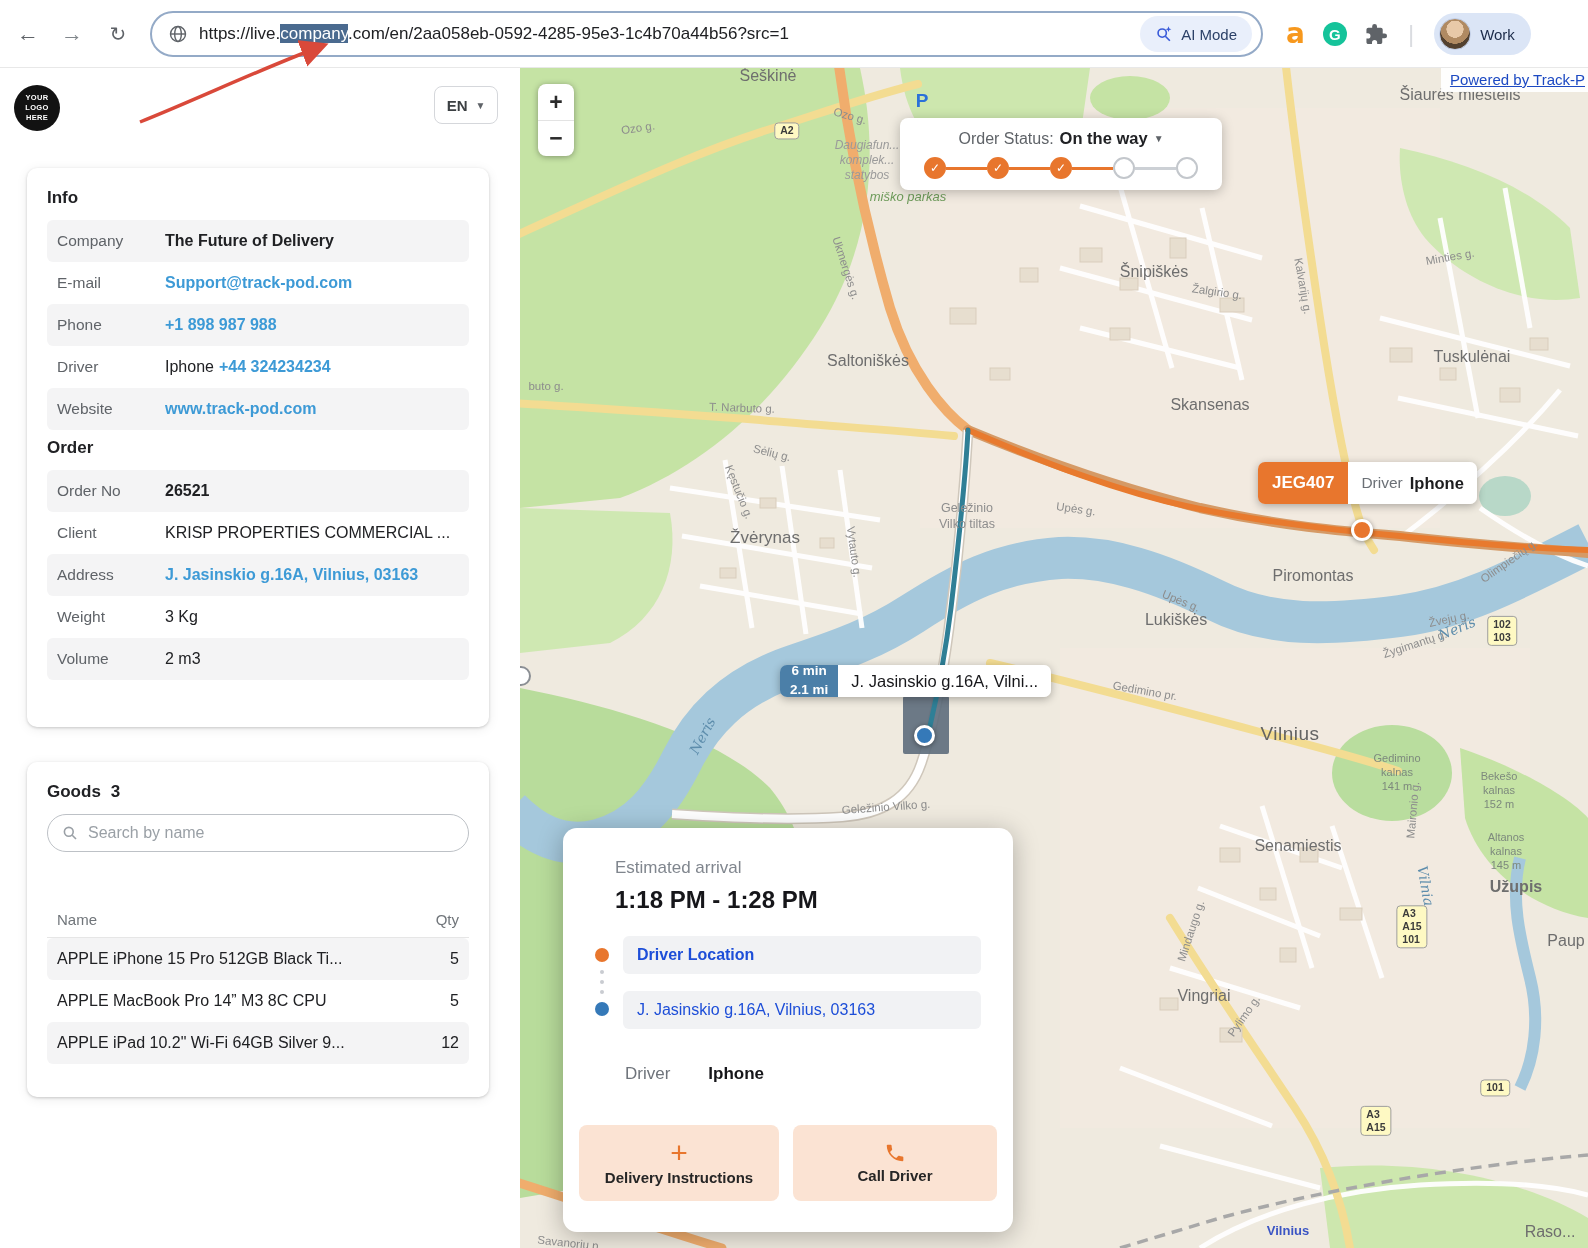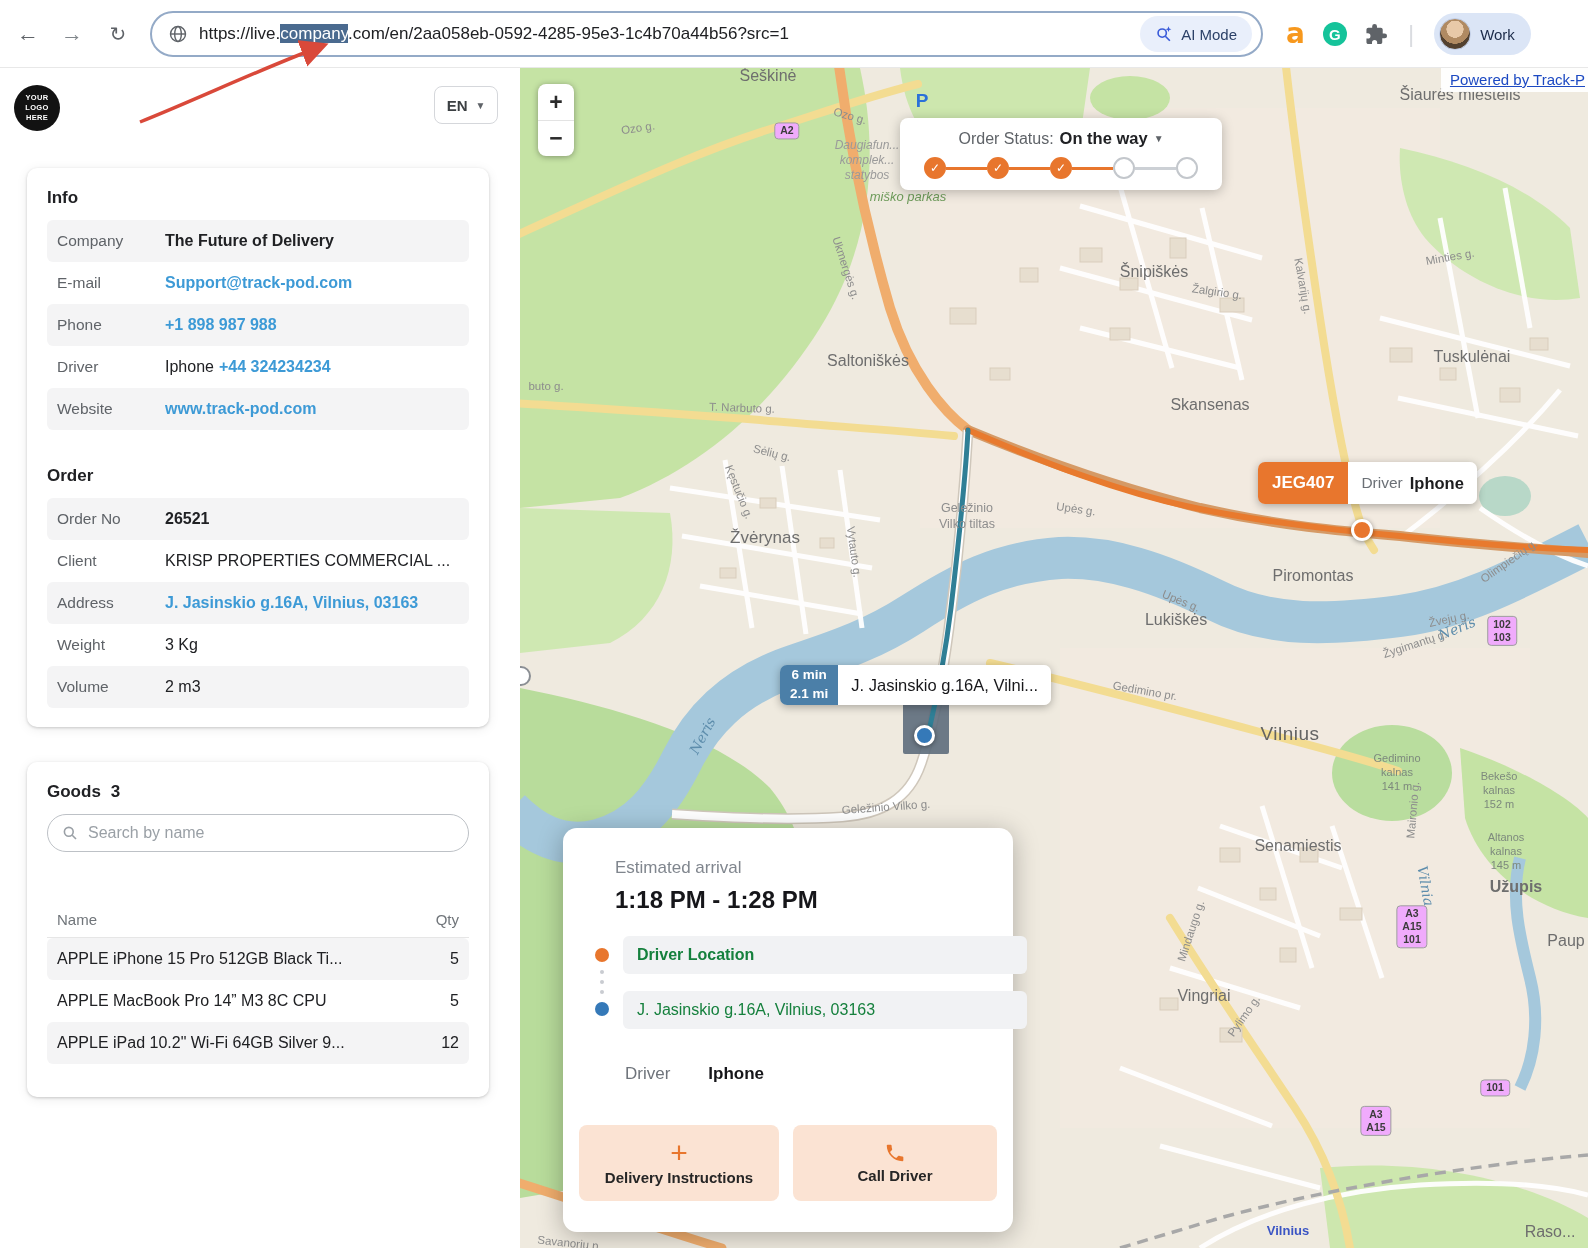--- a/index.html
+++ b/index.html
@@ -26,21 +26,21 @@
   
   .sidebar{position:absolute;left:0;top:68px;width:520px;height:1180px;background:#fff;z-index:2}
   .logo{position:absolute;left:14px;top:17px;width:46px;height:46px;border-radius:50%;background:#121212;color:#fff;display:flex;align-items:center;justify-content:center;text-align:center;font-size:7.5px;font-weight:bold;line-height:1.3;letter-spacing:.3px}
   .logo span{width:30px}
   .lang{position:absolute;left:434px;top:18px;width:64px;height:38px;border:1px solid #d5d7db;border-radius:8px;display:flex;align-items:center;justify-content:center;gap:8px;font-size:15px;font-weight:600;color:#3c4043;background:#fff}
   .car{font-size:10px;color:#5f6368}
   .card{position:absolute;left:27px;width:462px;background:#fff;border-radius:10px;box-shadow:0 1px 3px rgba(0,0,0,.18),0 2px 12px rgba(0,0,0,.08);padding:16px 20px;overflow:hidden}
   .card1{top:100px;height:559px}
   .card2{top:694px;height:335px}
   .sec-title{font-size:17px;font-weight:bold;color:#202124;margin:4px 0 12px;display:flex;gap:10px;align-items:baseline}
-  .order-gap{margin-top:36px}
+  .order-gap{margin-top:8px}
   .irow{display:flex;align-items:center;min-height:42px;border-radius:6px;padding:0 10px;font-size:16px}
   .irow.alt{background:#f4f4f5}
   .irow .lbl{width:108px;flex:none;color:#5f6368;font-size:15.5px}
   .vals{display:flex;gap:5px;align-items:center;white-space:nowrap}
   .v-plain{color:#202124}
   .v-bold{color:#202124;font-weight:bold}
   .v-link{color:#3d9ad6;font-weight:600}
   .search{display:flex;align-items:center;height:38px;border:1px solid #bdc1c6;border-radius:19px;padding:0 14px;gap:10px}
   .search input{border:none;outline:none;font-size:16px;color:#202124;flex:1;font-family:inherit;background:transparent}
   .search input::placeholder{color:#9aa0a6}
@@ -55,51 +55,51 @@
   .ml{position:absolute;transform:translate(-50%,-50%) rotate(var(--r,0deg));white-space:pre-line;text-align:center;line-height:1.25}
   .ml-p{font-size:16px;color:#6e6e6e}
   .ml-P{font-size:19px;color:#636363;letter-spacing:.5px}
   .ml-s{font-size:11.5px;color:#8d8d8d}
   .ml-w{font-family:"DejaVu Serif",serif;font-style:italic;font-size:14px;color:#5d8dac}
   .ml-g{font-style:italic;font-size:13px;color:#6d9b5a}
   .ml-t{font-size:11px;color:#7d897d}
   .ml-m{font-style:italic;font-size:12px;color:#9a9a9a}
   .ml-b{font-size:13px;color:#3b55c4;font-weight:bold}
   .ml-prk{font-size:19px;color:#2a71d9;font-weight:bold}
-  .shield{position:absolute;transform:translate(-50%,-50%);background:#f0abfc;border:1px solid #9e9e9e;border-radius:4px;padding:1px 5px;font-size:10.5px;font-weight:bold;color:#3c3c3c;line-height:1.25;text-align:center}
+  .shield{position:absolute;transform:translate(-50%,-50%);background:#fef9c3;border:1px solid #9e9e9e;border-radius:4px;padding:1px 5px;font-size:10.5px;font-weight:bold;color:#3c3c3c;line-height:1.25;text-align:left}
   .zoom{position:absolute;left:18px;top:16px;width:36px;background:#fff;border-radius:8px;box-shadow:0 1px 6px rgba(0,0,0,.35);overflow:hidden;z-index:3}
   .zbtn{width:36px;height:36px;display:flex;align-items:center;justify-content:center;font-size:23px;font-weight:bold;color:#2b2b2b}
   .zbtn + .zbtn{border-top:1px solid #e3e3e3}
   .powered{position:absolute;right:0;top:0;background:rgba(255,255,255,.92);padding:3px 3px 4px 9px;font-size:15px;color:#1c49c2;text-decoration:underline;z-index:3;white-space:nowrap}
   .locate{position:absolute;left:-9px;top:598px;width:20px;height:20px;border-radius:50%;background:#fff;border:2px solid #8b8f94;z-index:2}
   .status-card{position:absolute;left:380px;top:50px;width:322px;height:72px;background:#fff;border-radius:8px;box-shadow:0 2px 12px rgba(0,0,0,.25);z-index:3;padding-top:11px}
   .status-line{display:flex;justify-content:center;align-items:center;gap:6px;font-size:16px;color:#5f6368}
   .status-line b{color:#202124;font-size:16.5px}
   .stepper{display:flex;align-items:center;margin-top:9px;padding:0 24px}
   .step{width:22px;height:22px;border-radius:50%;flex:none;display:flex;align-items:center;justify-content:center;font-size:12px;color:#fff;background:#fff;border:2px solid #c3c7cc}
   .step.on{background:#e8762d;border-color:#e8762d}
   .conn{flex:1;height:3px;background:#ccd0d5}
   .conn.on{background:#e8762d}
   .marker{position:absolute;left:738px;top:394px;height:42px;display:flex;box-shadow:0 2px 9px rgba(0,0,0,.3);border-radius:7px;z-index:2}
   .marker .plate{background:#e8762d;color:#fff;font-weight:bold;font-size:17px;display:flex;align-items:center;padding:12px 14px;border-radius:7px 0 0 7px}
   .marker .who{background:#fff;display:flex;align-items:center;gap:7px;padding:0 13px;border-radius:0 7px 7px 0;font-size:15.5px;color:#6b7076}
   .marker .who b{color:#1d1d1f;font-size:16.5px}
   .driver-dot{position:absolute;left:831px;top:451px;width:22px;height:22px;border-radius:50%;background:#e8762d;border:3.5px solid #fff;box-shadow:0 1px 5px rgba(0,0,0,.4);z-index:2}
   .dest-dot{position:absolute;left:394px;top:657px;width:21px;height:21px;border-radius:50%;background:#3579b8;border:3.5px solid #fff;box-shadow:0 1px 5px rgba(0,0,0,.4);z-index:2}
-  .eta{position:absolute;left:260px;top:597px;height:40px;display:flex;border-radius:7px;box-shadow:0 2px 9px rgba(0,0,0,.3);z-index:2}
+  .eta{position:absolute;left:260px;top:597px;height:32px;display:flex;border-radius:7px;box-shadow:0 2px 9px rgba(0,0,0,.3);z-index:2}
   .eta .blue{background:#4b7fa8;color:#fff;border-radius:7px 0 0 7px;display:flex;flex-direction:column;align-items:center;justify-content:center;padding:0 10px;font-size:13.5px;line-height:1.4;font-weight:600}
   .eta .addr{background:#fff;display:flex;align-items:center;padding:0 13px;font-size:16.5px;color:#17171a;border-radius:0 7px 7px 0;white-space:nowrap}
   .arrival{position:absolute;left:43px;top:760px;width:450px;height:404px;background:#fff;border-radius:14px;box-shadow:0 4px 26px rgba(0,0,0,.28);z-index:4}
   .arr-title{position:absolute;left:52px;top:30px;font-size:17px;color:#80868e}
   .arr-time{position:absolute;left:52px;top:58px;font-size:24px;font-weight:bold;color:#16161a}
   .dot{position:absolute;width:14px;height:14px;border-radius:50%}
   .dot-o{left:32px;top:120px;background:#e8762d}
   .dot-b{left:32px;top:174px;background:#3579b8}
   .vdot{position:absolute;left:37px;width:4px;height:4px;border-radius:50%;background:#c9ccd1}
-  .pill{position:absolute;left:60px;width:404px;height:38px;background:#f1f2f4;border-radius:6px;display:flex;align-items:center;padding:0 14px;font-size:16px;color:#15803d;white-space:nowrap;overflow:hidden}
+  .pill{position:absolute;left:60px;width:358px;height:38px;background:#f1f2f4;border-radius:6px;display:flex;align-items:center;padding:0 14px;font-size:16px;color:#1d4ed8;white-space:nowrap;overflow:hidden}
   .pill1{top:108px;font-weight:600}
   .pill2{top:163px}
   .drv-line{position:absolute;left:62px;top:236px;display:flex;gap:38px;font-size:17px;color:#6f747b}
   .drv-line b{color:#16161a}
   .btns{position:absolute;left:16px;top:297px;display:flex;gap:14px}
   .abtn{width:200px;height:76px;background:#fbe3d3;border-radius:8px;display:flex;flex-direction:column;align-items:center;justify-content:center;gap:3px}
   .abtn.call{width:204px}
   .abtn .plus{font-size:30px;line-height:26px;color:#e8762d;font-weight:400}
   .abtn .blabel{font-size:15px;font-weight:bold;color:#262626}
 

